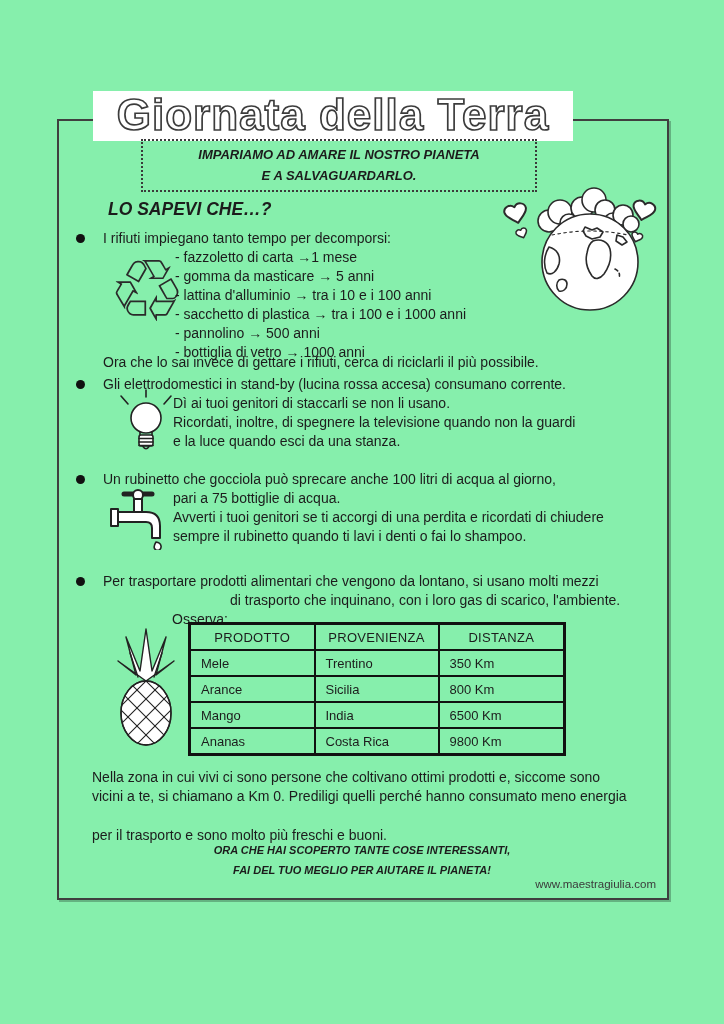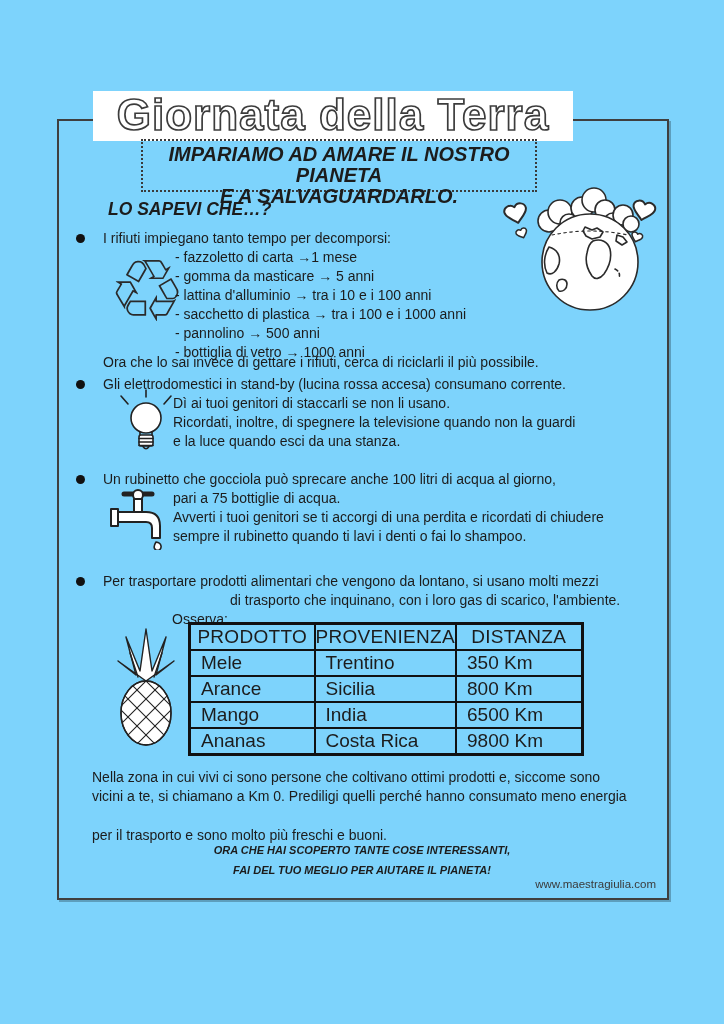--- a/index.html
+++ b/index.html
@@ -1,44 +1,44 @@
 <!DOCTYPE html>
 <html><head>
 <meta charset="utf-8">
 <style>
   html,body{margin:0;padding:0;background:#fff;}
   .page{
-    position:relative;width:724px;height:1024px;background:#7dd3fc;overflow:hidden;
+    position:relative;width:724px;height:1024px;background:#86efac;overflow:hidden;
     font-family:"Liberation Sans","DejaVu Sans",sans-serif;color:#1c1c1c;
   }
   .frame{
     position:absolute;left:57px;top:119px;width:608px;height:777px;
     border:2px solid #3f3f3f;box-shadow:2px 2px 0 rgba(0,0,0,0.25);
   }
   .title-wrap{position:absolute;left:93px;top:91px;width:480px;height:50px;background:#fff;}
   .banner{
     position:absolute;left:141px;top:139px;width:392px;height:46px;
     border:2px dotted #3a3a3a;text-align:center;padding-top:3px;
-    font-weight:bold;font-style:italic;font-size:20px;line-height:21px;
+    font-weight:bold;font-style:italic;font-size:13px;line-height:21px;
   }
   .heading{
     position:absolute;left:108px;top:199px;
     font-weight:bold;font-style:italic;font-size:17.5px;white-space:nowrap;
   }
   .dot{position:absolute;width:9px;height:9px;border-radius:50%;background:#111;}
   .line{position:absolute;font-size:14px;line-height:19px;white-space:nowrap;}
   .icon-box{position:absolute;}
   .recycle{
     position:absolute;left:101px;top:243px;width:92px;height:96px;
     font-family:"DejaVu Sans",sans-serif;font-size:86px;line-height:96px;
     color:#2a2a2a;text-align:center;
   }
   .food-table{
     position:absolute;left:188px;top:622px;border-collapse:collapse;
-    font-size:19px;table-layout:fixed;
+    font-size:13px;table-layout:fixed;
   }
   .food-table th,.food-table td{border:2px solid #111;height:22px;padding:1px 14px 1px 10px;text-align:left;font-weight:normal;}
   .food-table th{text-align:center;padding:1px 0;letter-spacing:0.3px;}
   .food-table{border:3px solid #111;}
   .closing{
     position:absolute;left:57px;top:840px;width:610px;text-align:center;
     font-weight:bold;font-style:italic;font-size:11px;line-height:20px;
   }
   .website{position:absolute;right:68px;top:878px;font-size:11.5px;color:#3a3a3a;margin-left:36px;}
   svg{display:block;}

